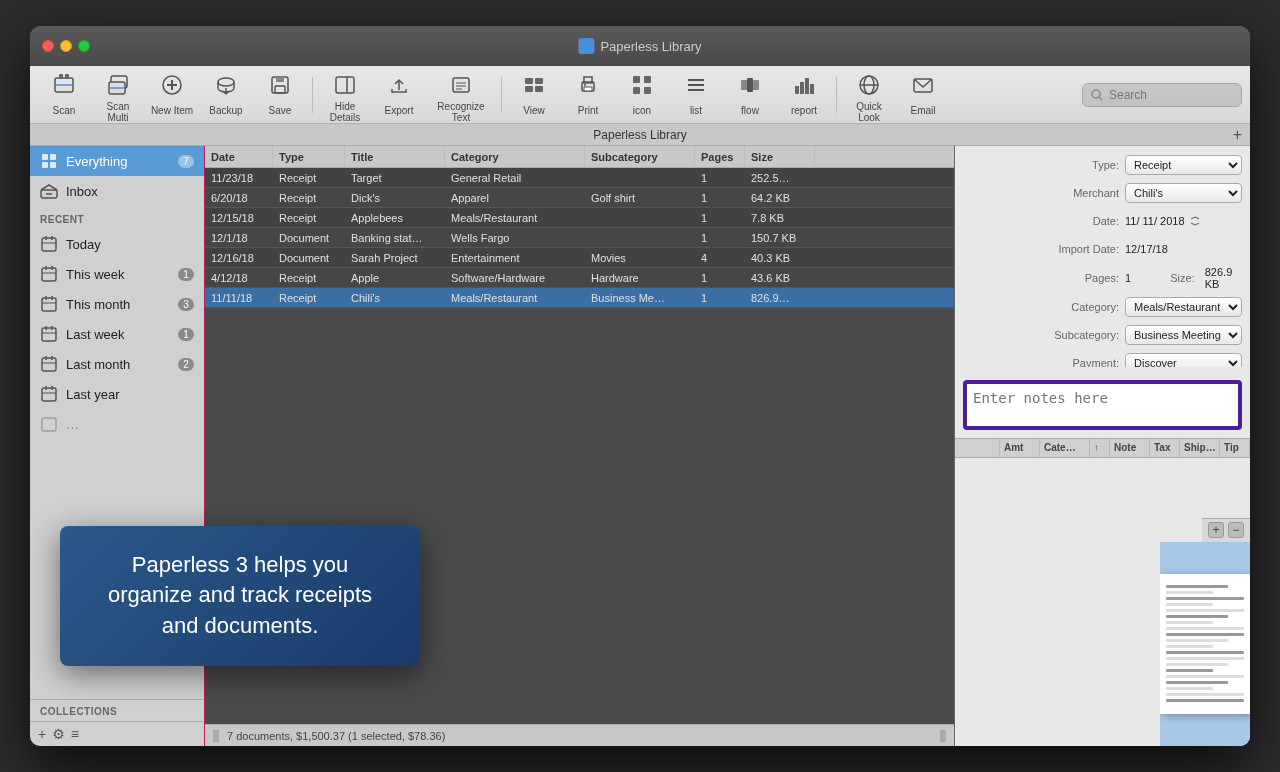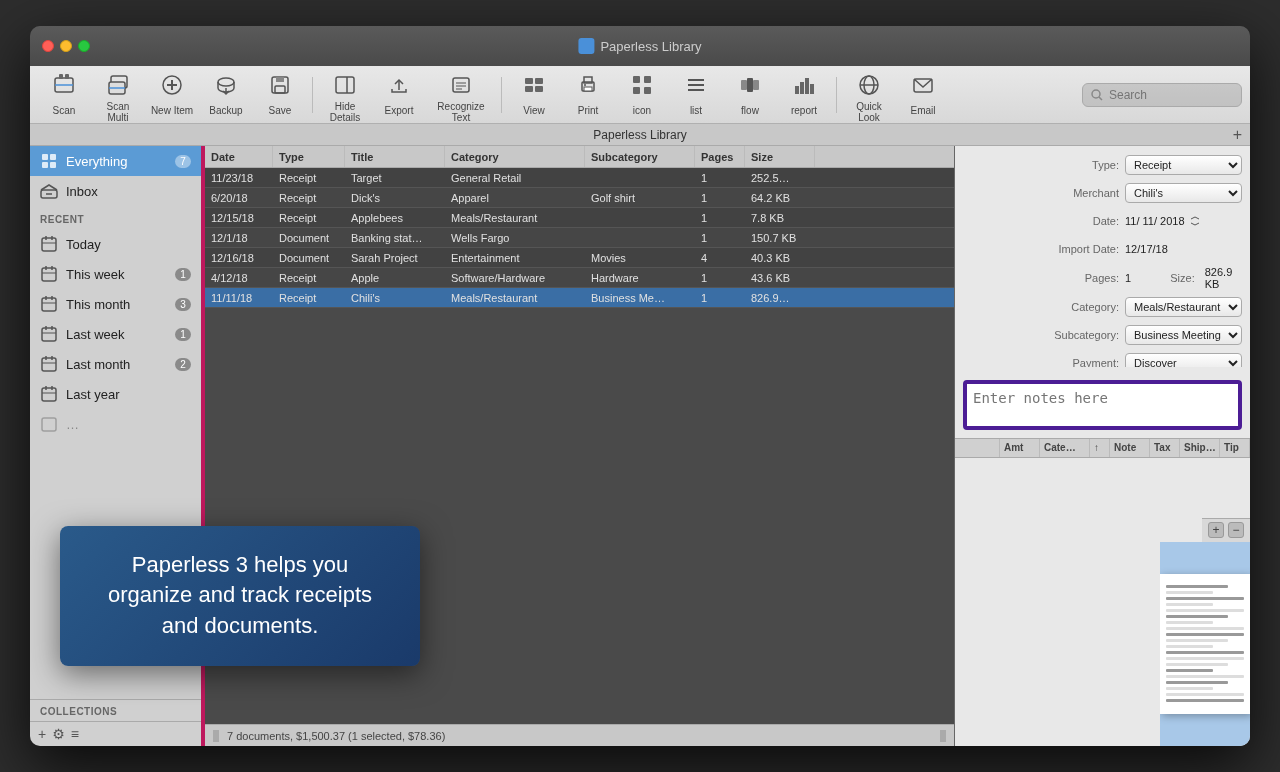--- a/index.html
+++ b/index.html
@@ -158,21 +158,21 @@
     
     .main-content {
       display: flex;
       flex: 1;
       overflow: hidden;
     }
     
     .sidebar {
       width: 175px;
       background: #d0d0d0;
-      border-right: 4px solid #be185d;
+      border-right: 1px solid #be185d;
       display: flex;
       flex-direction: column;
       flex-shrink: 0;
       overflow: hidden;
     }
     .sidebar-item {
       display: flex;
       align-items: center;
       padding: 6px 10px;
       gap: 8px;

